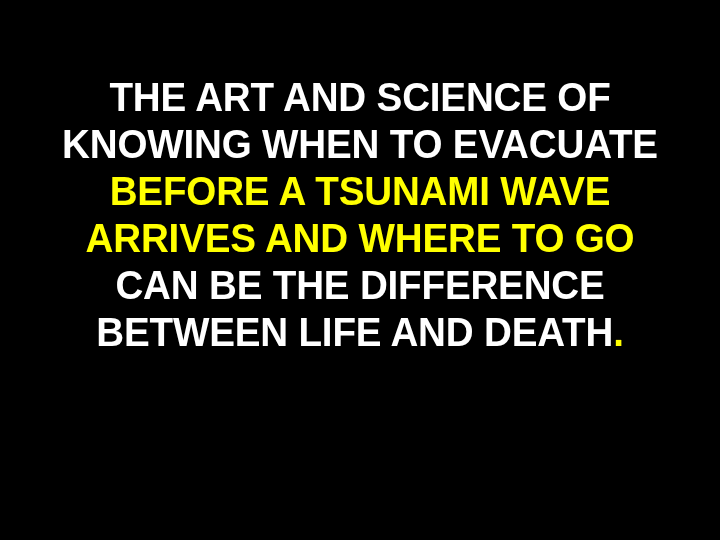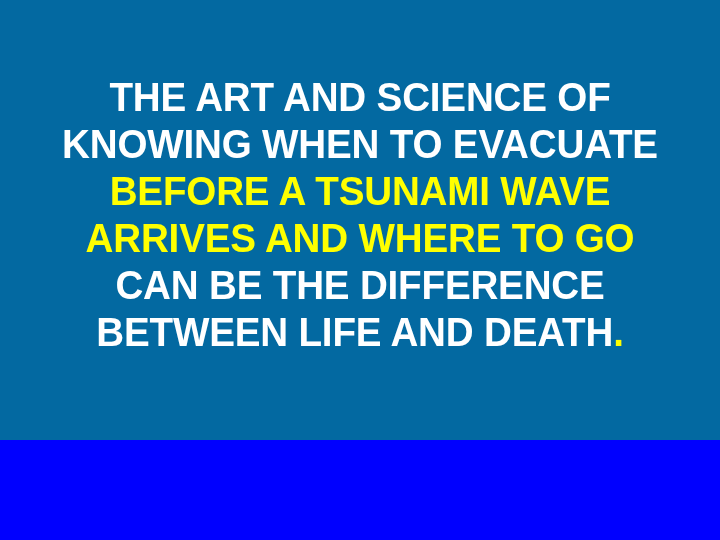--- a/index.html
+++ b/index.html
@@ -11,22 +11,22 @@
   body {
     width: 720px;
     height: 540px;
     overflow: hidden;
     font-family: "Liberation Sans", "DejaVu Sans", sans-serif;
   }
 
   #slide {
     position: relative;
     width: 720px;
-    height: 440px;
-    background-color: #0369a1;
+    height: 540px;
+    background-color: #000000;
     box-sizing: border-box;
   }
 
   #text-block {
     position: absolute;
     left: 0;
     top: 74px;
     width: 720px;
     text-align: center;
   }

